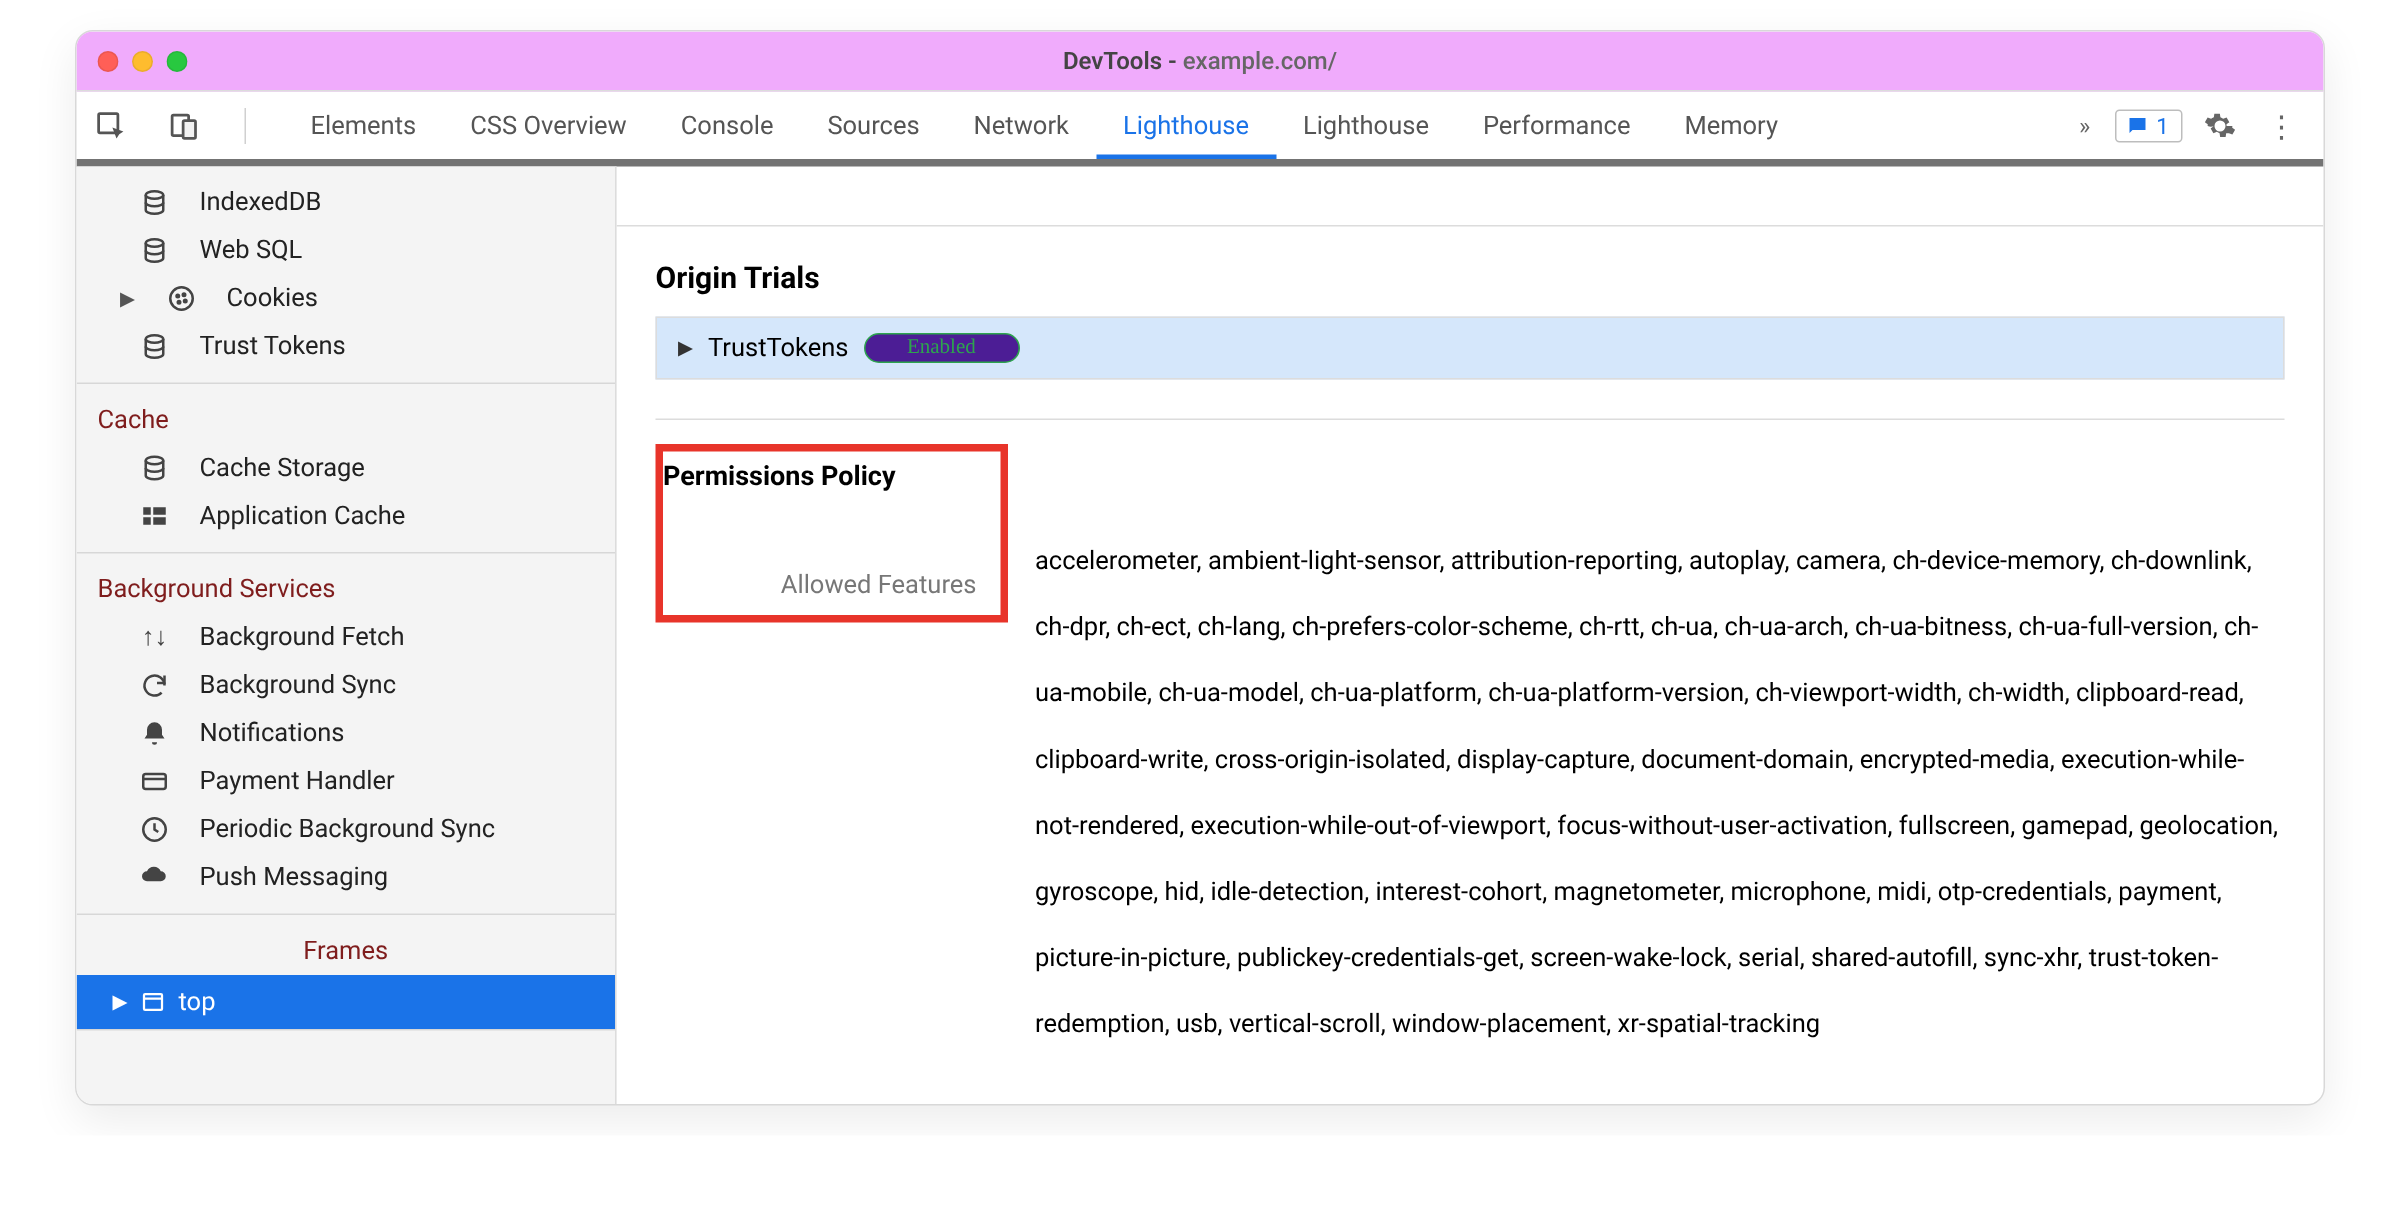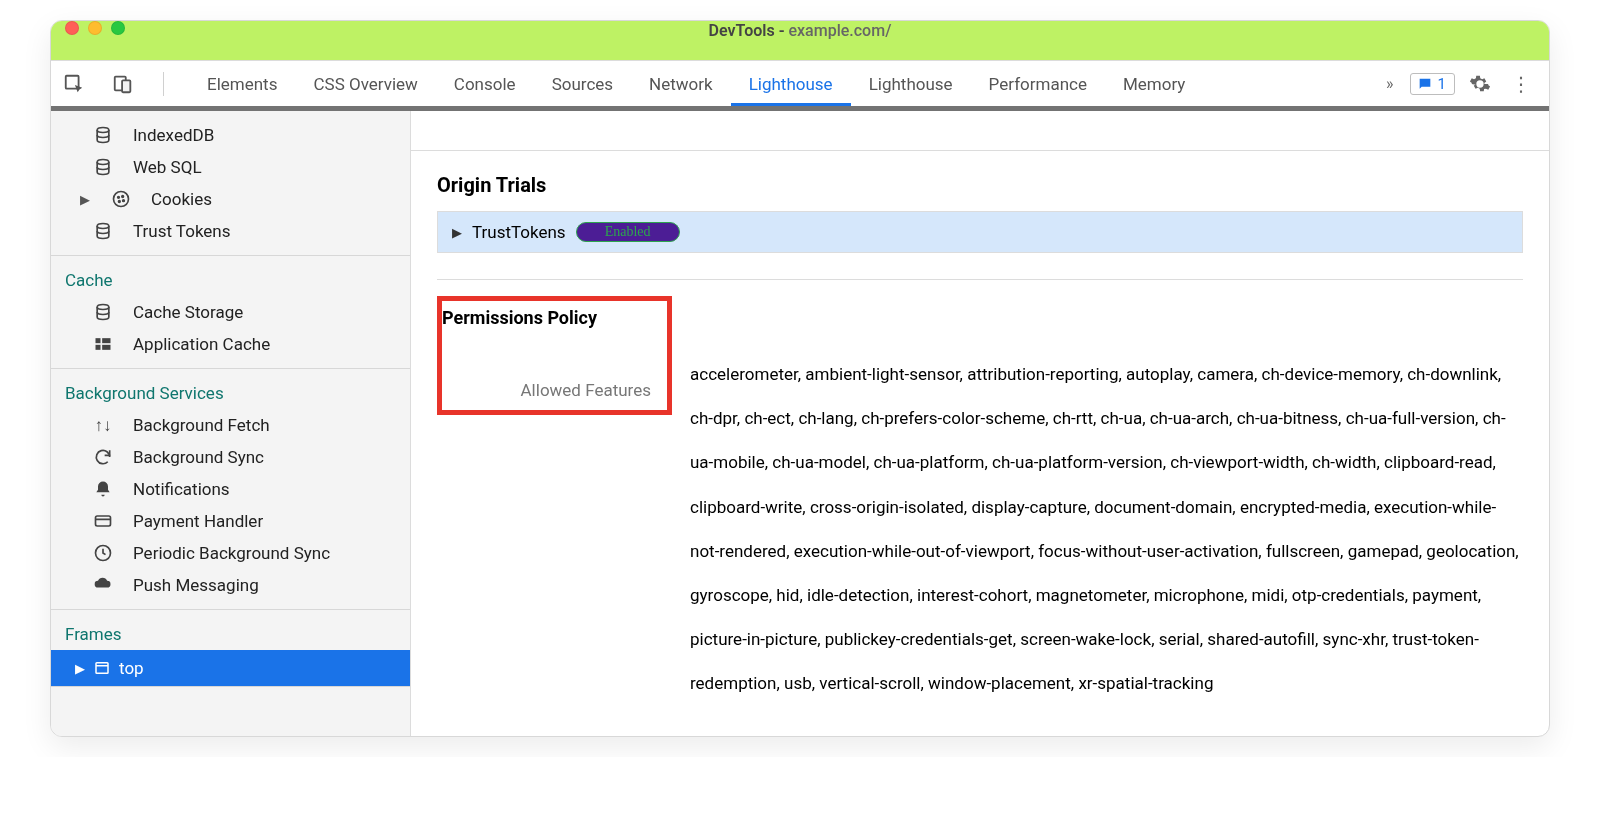--- a/index.html
+++ b/index.html
@@ -12,23 +12,23 @@
     width: 1500px;
     margin: 0 auto;
     background: #fff;
     border: 1px solid #d8d8d8;
     border-radius: 12px;
     overflow: hidden;
     box-shadow: 0 10px 30px rgba(0,0,0,0.08);
   }
   .titlebar {
     height: 40px;
-    background: #bef264;
+    background: #f0abfc;
     display: flex;
-    align-items: flex-start;
+    align-items: center;
     position: relative;
     border-bottom: 1px solid #dcdcdc;
   }
   .traffic {
     display: flex;
     gap: 9px;
     margin-left: 14px;
   }
   .dot { width: 14px; height: 14px; border-radius: 50%; }
   .dot.red { background: #ff5f57; border:1px solid rgba(0,0,0,.08);}
@@ -81,32 +81,32 @@
     background:#f4f4f4;
     border-right:1px solid #dcdcdc;
     overflow:auto;
     font-size:17px;
     color:#222;
   }
   .sidebar .sec {
     border-bottom:1px solid #d7d7d7;
     padding: 8px 0;
   }
-  .sidebar .sec-title { padding:6px 14px; color:#0f766e; font-size:17px;}
+  .sidebar .sec-title { padding:6px 14px; color:#7f1d1d; font-size:17px;}
   .sidebar .item {
     display:flex;align-items:center;gap:20px;
     padding: 4px 14px 4px 42px;
     min-height:32px;
     cursor:pointer;
   }
   .sidebar .item.with-arrow { padding-left:28px;}
   .sidebar .item .arrow { width:12px; display:inline-block; color:#555;font-size:13px; text-align:center;}
   .sidebar .item svg, .sidebar .item .glyph { width:20px;height:20px; flex-shrink:0; color:#444;}
   .sidebar .item .glyph {display:flex;align-items:center;justify-content:center;font-size:17px;}
-  .sidebar .sec.frames {padding-bottom:0;}
+  .sidebar .sec.frames {padding-bottom:0;text-align:center;}
   .frames-row {
     display:flex;align-items:center;gap:8px;
     background:#1a73e8;color:#fff;
     padding:8px 14px 8px 24px;
     cursor:pointer;
   }
   .frames-row .arrow {color:#fff;font-size:13px;}
   .frames-row svg {width:18px;height:18px;}
   .main { flex:1; overflow:auto;}
   .main-inner { padding: 0 26px 20px 26px;}

